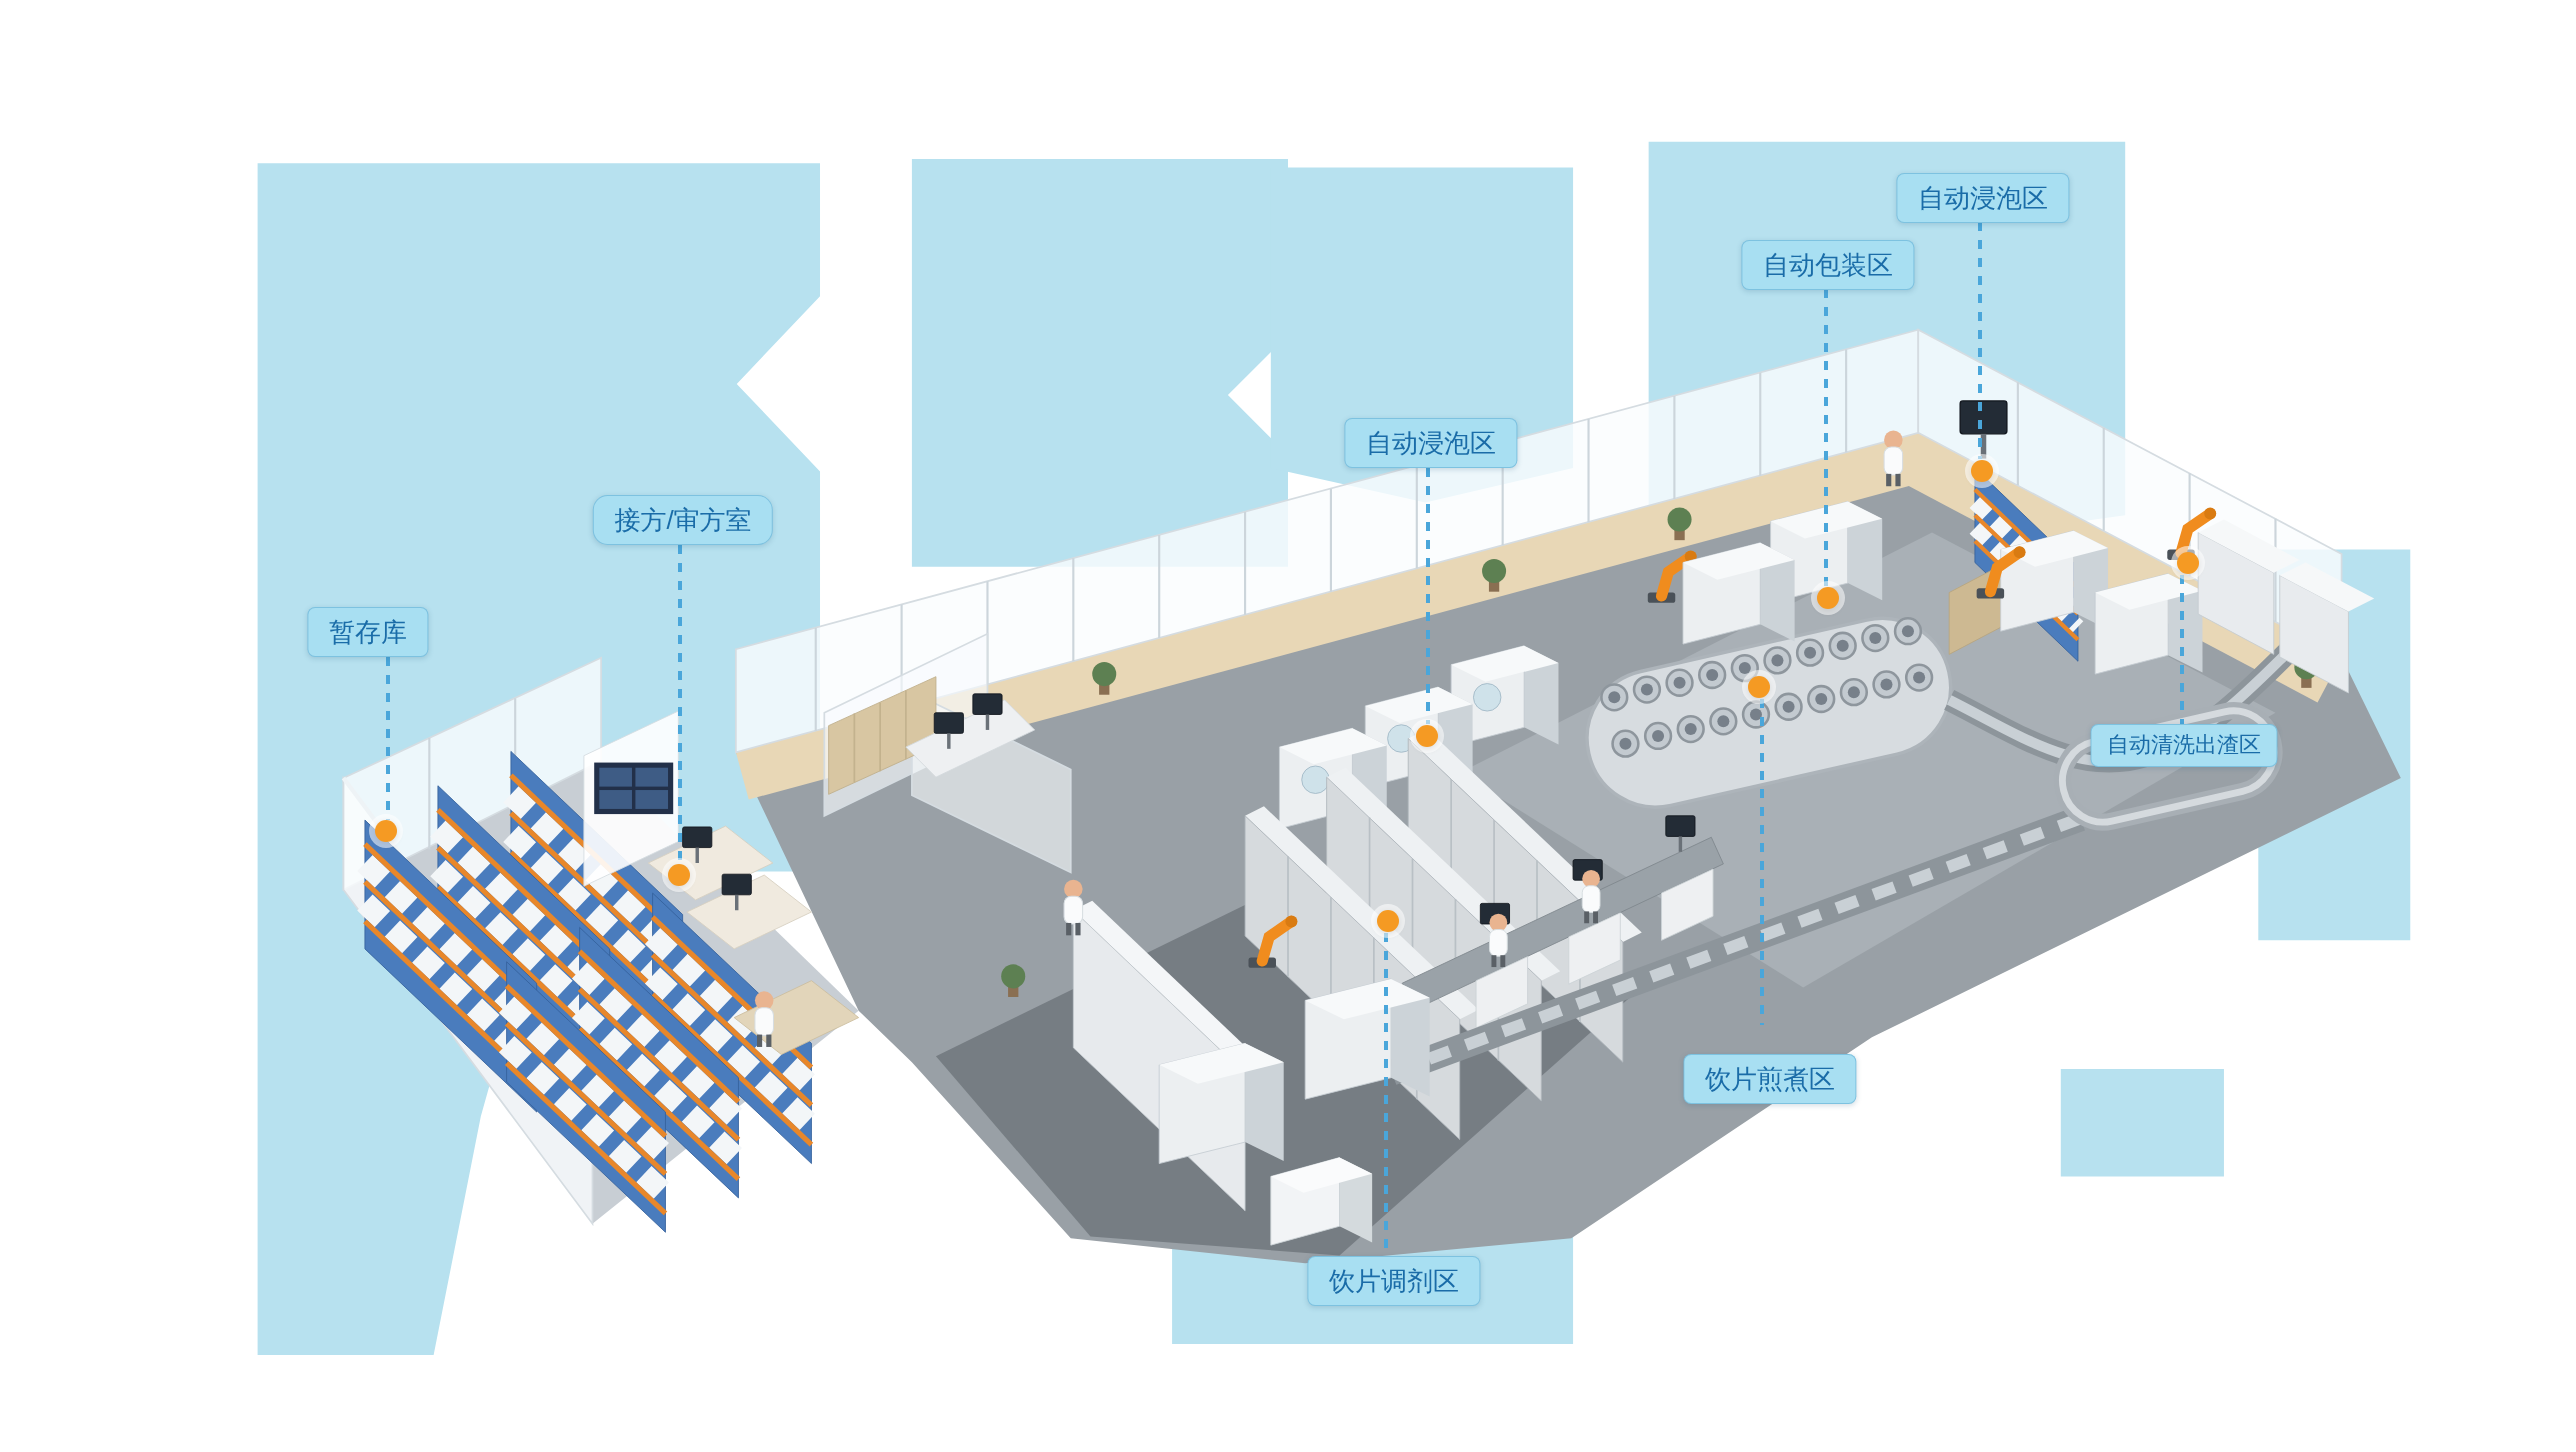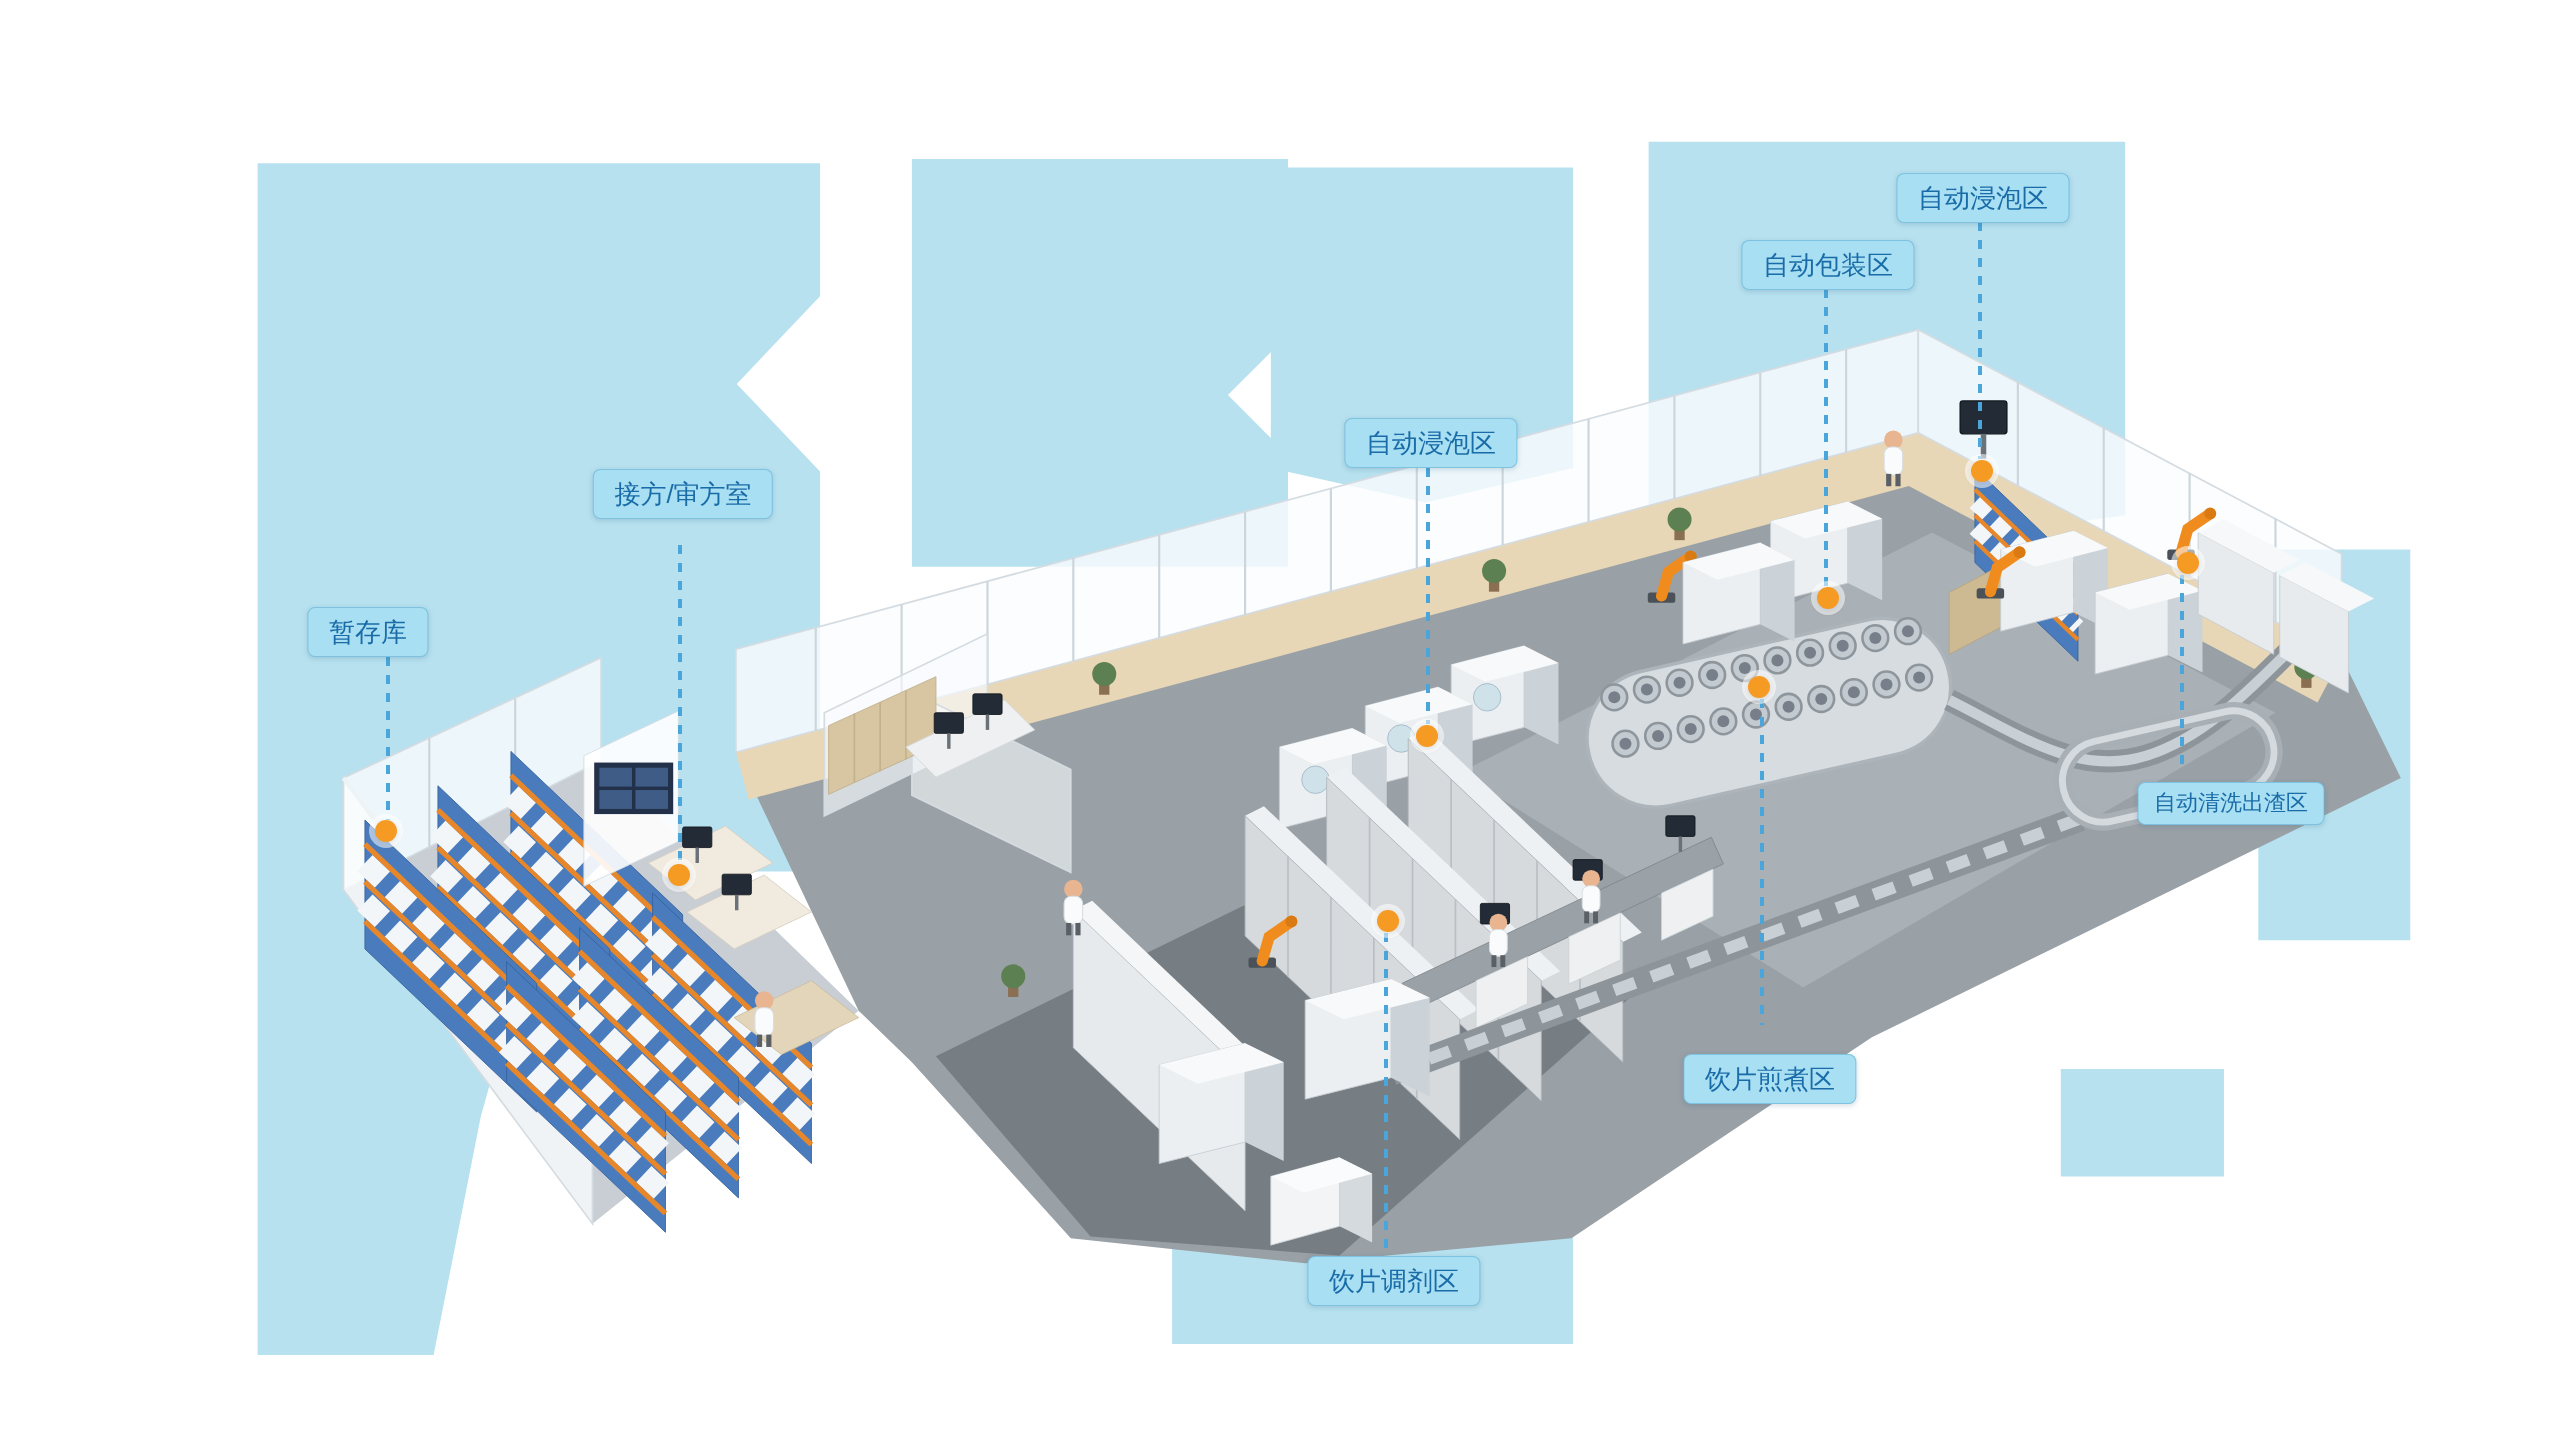--- a/index.html
+++ b/index.html
@@ -336,21 +336,21 @@
     <use href="#person" transform="translate(1250,1088) scale(1.2)"></use>
     <use href="#person" transform="translate(1745,1125) scale(1.15)"></use>
     <use href="#person" transform="translate(1853,1074) scale(1.15)"></use>
   </g>
 </svg>
 
   <div class="chip" style="left:368px;top:607px;">暂存库</div>
   <div class="leader" style="left:386px;top:657px;height:163px;"></div>
   <div class="marker" style="left:375px;top:820px;"></div>
 
-  <div class="chip" style="left:683px;top:469px;">接方/审方室</div>
+  <div class="chip" style="left:683px;top:495px;border-radius:15px;">接方/审方室</div>
   <div class="leader" style="left:678px;top:545px;height:318px;"></div>
   <div class="marker" style="left:668px;top:864px;"></div>
 
   <div class="chip" style="left:1431px;top:418px;">自动浸泡区</div>
   <div class="leader" style="left:1426px;top:468px;height:256px;"></div>
   <div class="marker" style="left:1416px;top:725px;"></div>
 
   <div class="chip" style="left:1394px;top:1256px;">饮片调剂区</div>
   <div class="leader" style="left:1384px;top:933px;height:319px;"></div>
   <div class="marker" style="left:1377px;top:910px;"></div>
@@ -360,18 +360,18 @@
   <div class="marker" style="left:1748px;top:676px;"></div>
 
   <div class="chip" style="left:1828px;top:240px;">自动包装区</div>
   <div class="leader" style="left:1824px;top:289px;height:297px;"></div>
   <div class="marker" style="left:1817px;top:587px;"></div>
 
   <div class="chip" style="left:1983px;top:173px;">自动浸泡区</div>
   <div class="leader" style="left:1978px;top:222px;height:237px;"></div>
   <div class="marker" style="left:1971px;top:460px;"></div>
 
-  <div class="chip sm" style="left:2184px;top:782px;margin-left:47px;">自动清洗出渣区</div>
+  <div class="chip sm" style="left:2184px;top:724px;">自动清洗出渣区</div>
   <div class="leader" style="left:2180px;top:575px;height:191px;"></div>
   <div class="marker" style="left:2177px;top:552px;"></div>
 
 </div>
 
 
 </body></html>

